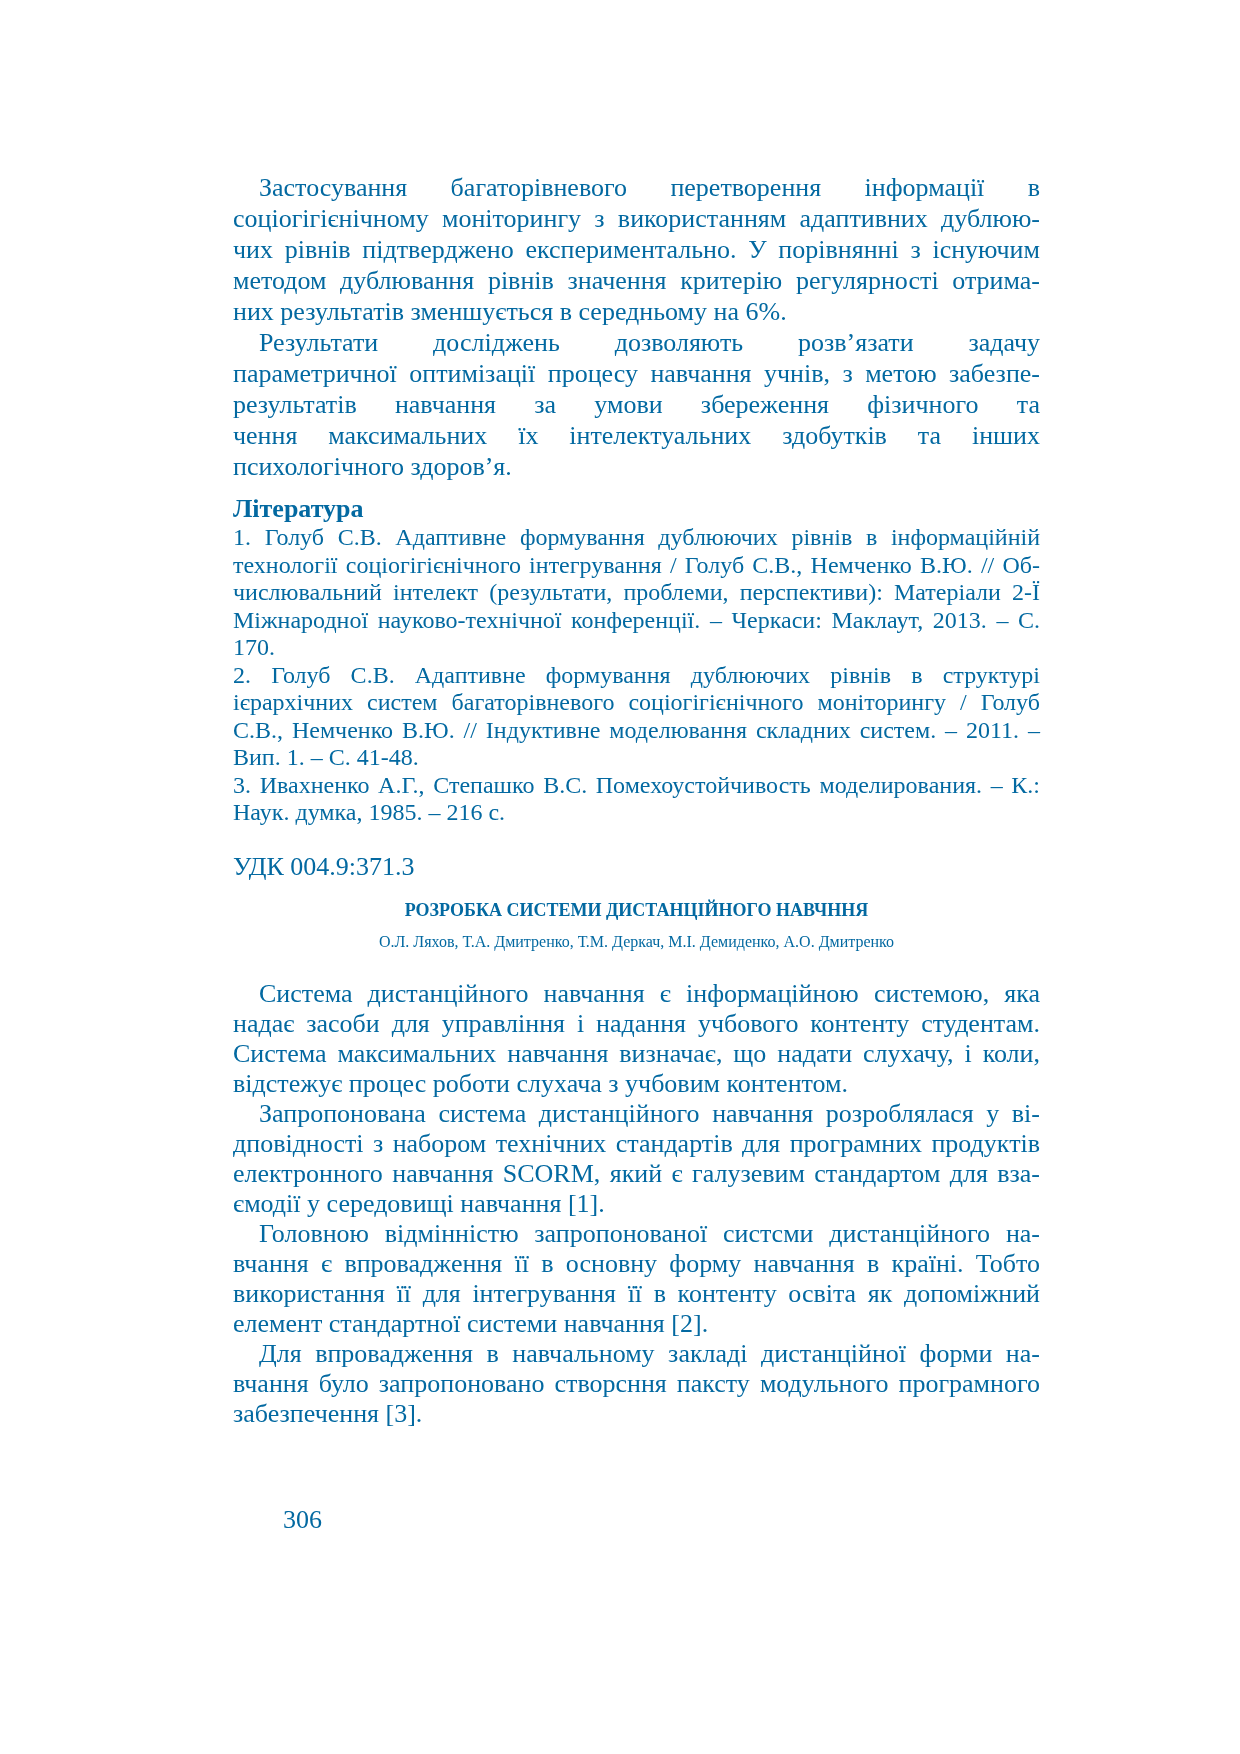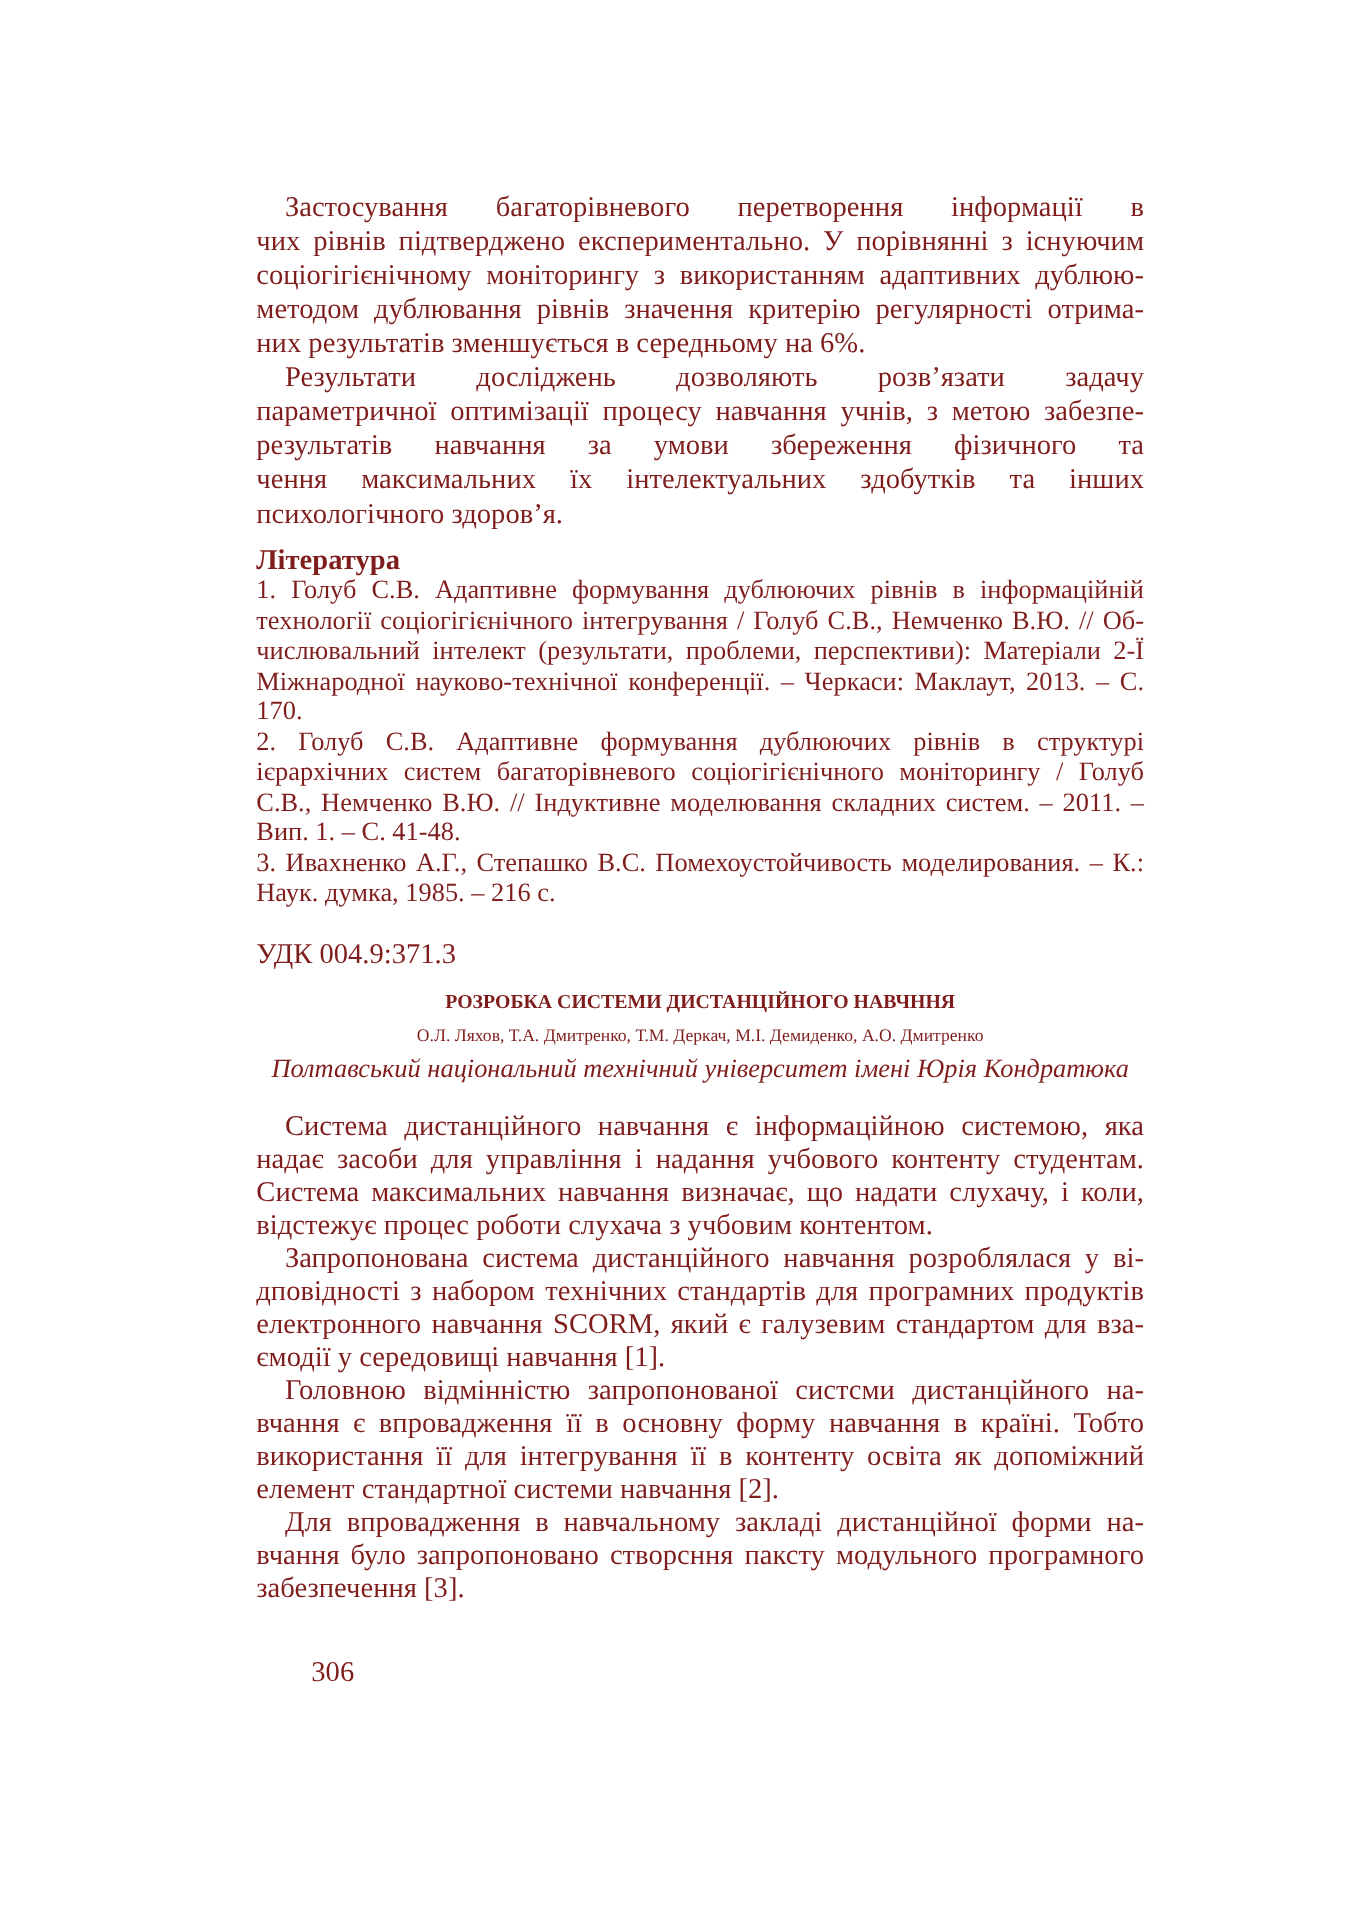--- a/index.html
+++ b/index.html
@@ -5,21 +5,21 @@
   html, body {
     margin: 0;
     padding: 0;
     background: #ffffff;
   }
   .page {
     position: relative;
     width: 1240px;
     height: 1754px;
     background: #ffffff;
-    color: #7f1d1d;
+    color: #0369a1;
     font-family: "Liberation Serif", "DejaVu Serif", serif;
     overflow: hidden;
   }
   .content {
     position: absolute;
     left: 233px;
     top: 172px;
     width: 807px;
   }
   
@@ -87,22 +87,22 @@
 </style>
 </head>
 <body>
 
 <div class="page">
   <div class="content">
 
     <div class="main-text">
       <div class="para indent">
           <div class="tline first">Застосування багаторівневого перетворення інформації в</div>
+          <div class="tline">соціогігієнічному моніторингу з використанням адаптивних дублюю-</div>
           <div class="tline">чих рівнів підтверджено експериментально. У порівнянні з існуючим</div>
-          <div class="tline">соціогігієнічному моніторингу з використанням адаптивних дублюю-</div>
           <div class="tline">методом дублювання рівнів значення критерію регулярності отрима-</div>
           <div class="tline last">них результатів зменшується в середньому на 6%.</div>
         </div>
       <div class="para indent">
           <div class="tline first">Результати досліджень дозволяють розв’язати задачу</div>
           <div class="tline">параметричної оптимізації процесу навчання учнів, з метою забезпе-</div>
           <div class="tline">результатів навчання за умови збереження фізичного та</div>
           <div class="tline">чення максимальних їх інтелектуальних здобутків та інших</div>
           <div class="tline last">психологічного здоров’я.</div>
         </div>
@@ -129,21 +129,20 @@
           <div class="tline last">Наук. думка, 1985. – 216 с.</div>
         </div>
     </div>
 
     <div class="udc">УДК 004.9:371.3</div>
 
     <div class="article-title">РОЗРОБКА СИСТЕМИ ДИСТАНЦІЙНОГО НАВЧННЯ</div>
 
     <div class="article-authors">О.Л. Ляхов, Т.А. Дмитренко, Т.М. Деркач, М.І. Демиденко, А.О. Дмитренко</div>
 
-    <div class="article-affiliation">Полтавський національний технічний університет імені Юрія Кондратюка</div>
 
     <div class="main-text2">
       <div class="para indent">
           <div class="tline first">Система дистанційного навчання є інформаційною системою, яка</div>
           <div class="tline">надає засоби для управління і надання учбового контенту студентам.</div>
           <div class="tline">Система максимальних навчання визначає, що надати слухачу, і коли,</div>
           <div class="tline last">відстежує процес роботи слухача з учбовим контентом.</div>
         </div>
       <div class="para indent">
           <div class="tline first">Запропонована система дистанційного навчання розроблялася у ві-</div>

